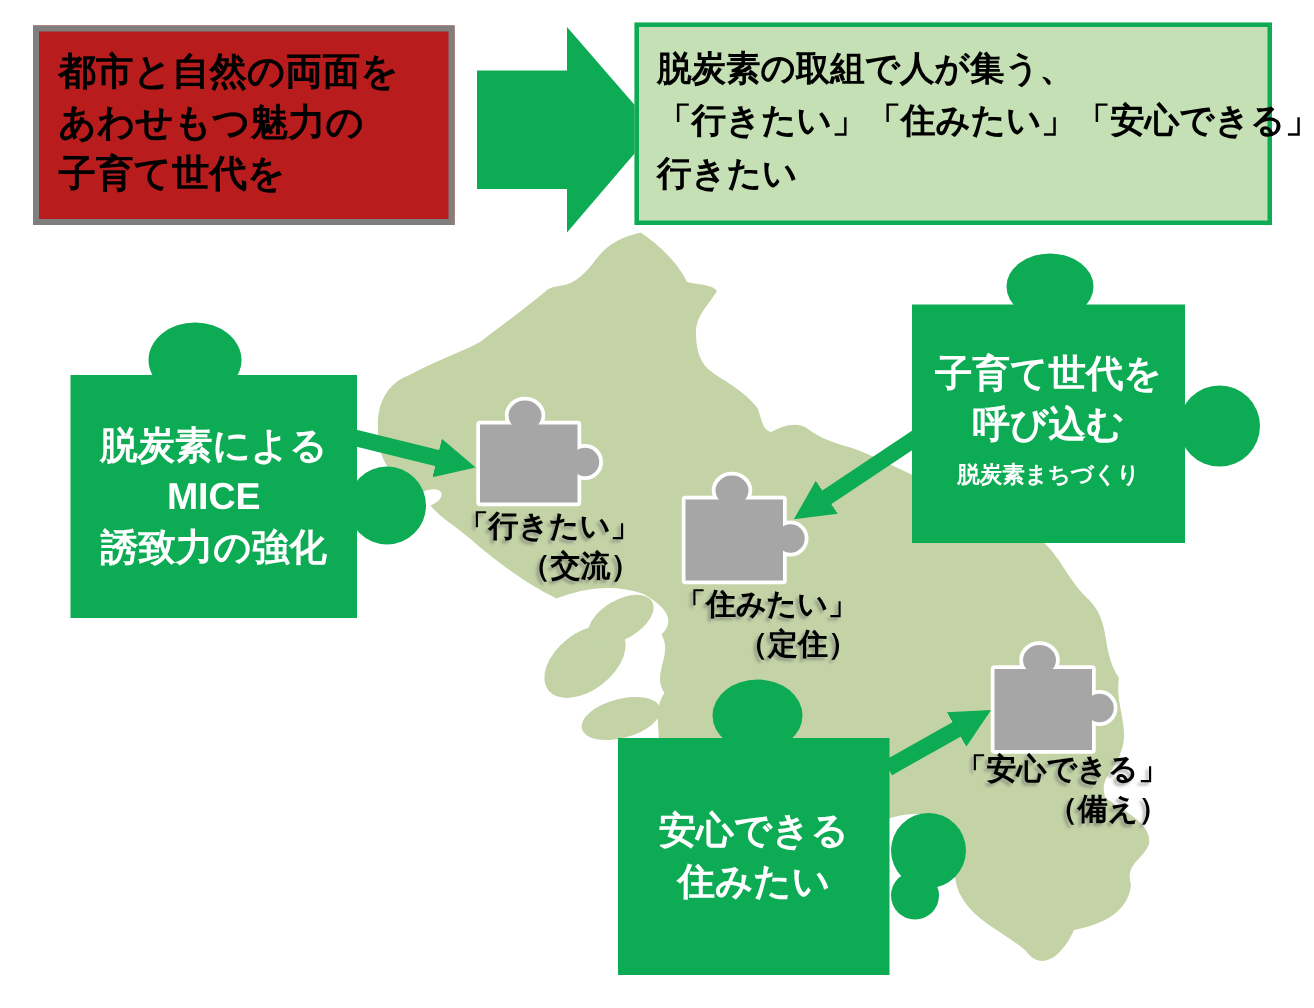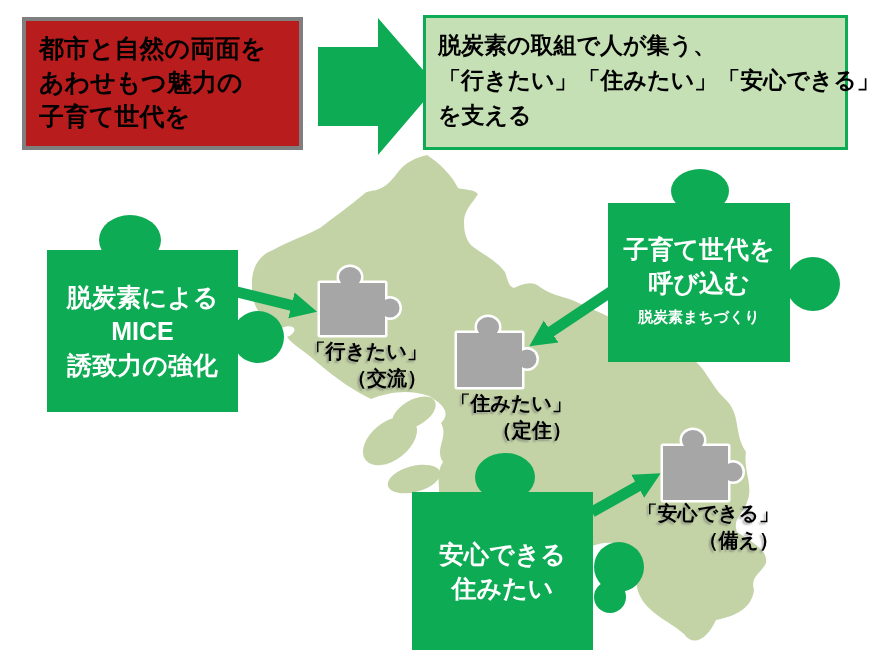--- a/index.html
+++ b/index.html
@@ -145,21 +145,21 @@
 
   <div class="problem-box">
     <span class="bline">都市と自然の両面を</span>
     <span class="bline">あわせもつ魅力の</span>
     <span class="bline">子育て世代を</span>
   </div>
 
   <div class="goal-box">
     <span class="bline">脱炭素の取組で人が集う、</span>
     <span class="bline">「行きたい」「住みたい」「安心できる」</span>
-    <span class="bline">を支える</span>
+    <span class="bline">行きたい</span>
   </div>
 
   <div class="gbox" style="left:47px;top:250px;width:191px;height:162px;">
     <span class="knob" style="left:52px;top:-35px;width:62px;height:50px;"></span>
     <span class="knob" style="left:185px;top:61px;width:52px;height:52px;"></span>
     <span class="txt">脱炭素による</span>
     <span class="txt">MICE</span>
     <span class="txt">誘致力の強化</span>
   </div>
 

